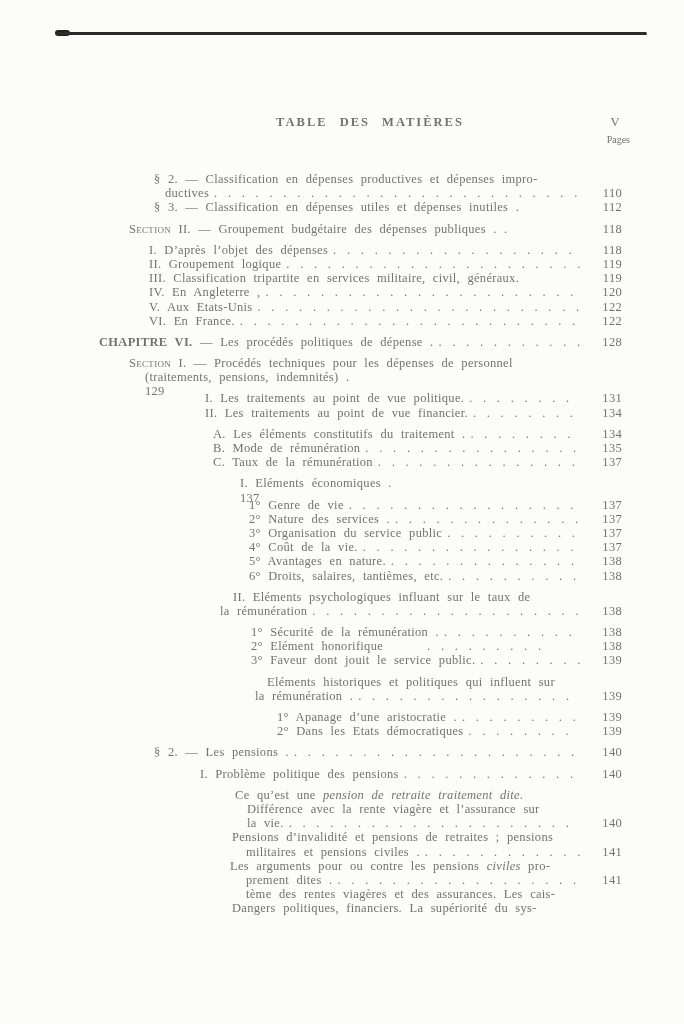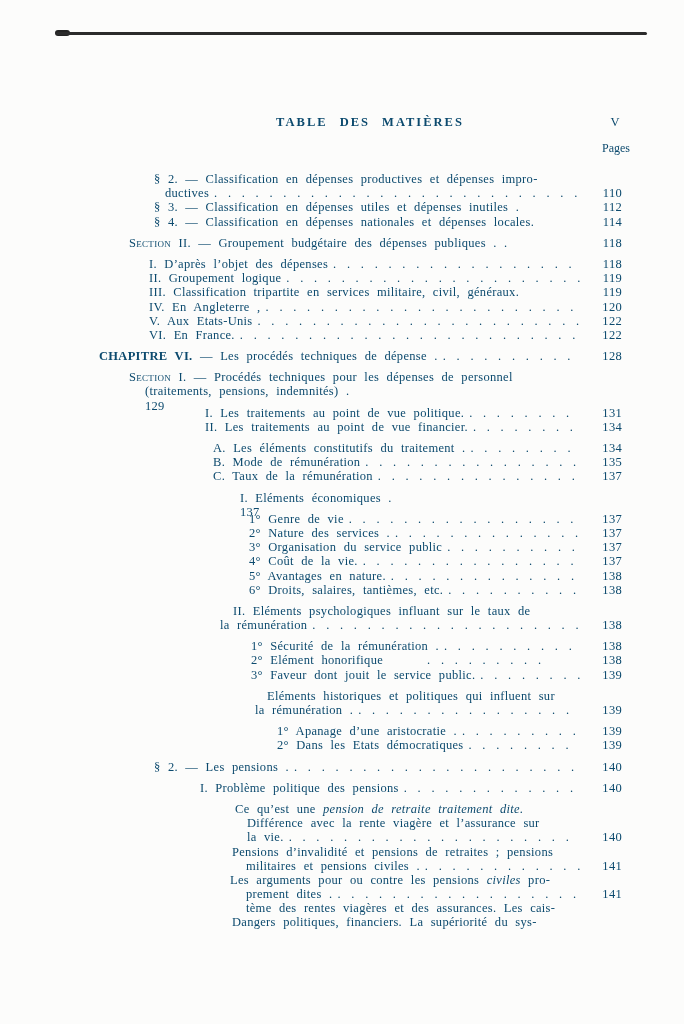--- a/index.html
+++ b/index.html
@@ -11,39 +11,39 @@
   .scan-line { position:absolute; left:56px; top:32px; width:591px; height:3px;
     background:#2b2b2b; border-radius:2px; }
   .scan-line-nub { position:absolute; left:55px; top:30px; width:15px; height:6px;
     background:#232323; border-radius:3px; }
   .hdr-title {
     position:absolute; top:115px; left:370px; transform:translateX(-50%);
     font-size:12.5px; font-weight:bold; letter-spacing:2px; word-spacing:7px;
     white-space:nowrap;
   }
   .hdr-folio { position:absolute; top:115px; right:64px; font-size:12.5px; letter-spacing:0.5px; }
-  .pages-label { position:absolute; top:141px; right:54px; font-size:12px; }
+  .pages-label { position:absolute; top:134px; right:54px; font-size:10px; }
   .toc { position:absolute; left:62px; right:62px; top:172px; }
   .row {
     display:flex; align-items:baseline;
     height:14.2px; line-height:14.2px; font-size:12.5px;
     letter-spacing:0.3px; word-spacing:4px; white-space:nowrap;margin-left:37px;
   }
   .row.gap { margin-top:7px; }
   .txt { flex:0 0 auto; }
   .txt .sc { font-variant:small-caps; }
   .txt .b  { font-weight:bold; }
   .txt .i  { font-style:italic; }
   .leader { flex:1 1 auto; overflow:hidden; margin:0 8px 0 5px; word-spacing:7px; }
   .num { flex:0 0 34px; text-align:right; }
 </style>
 </head>
 <body>
 
-<div class="page" style="background: rgb(252, 252, 251); color: #0c4a6e;">
+<div class="page" style="background: rgb(252, 252, 251); color: #737373;">
   <div class="scan-line-nub"></div>
   <div class="scan-line"></div>
   <div class="hdr-title">TABLE DES MATIÈRES</div>
   <div class="hdr-folio">V</div>
   <div class="pages-label">Pages</div>
   <div class="toc">
       <div class="row" style="padding-left: 55px;">
         <span class="txt"><span>§ 2. — Classification en dépenses productives et dépenses impro-</span></span>
         <span class="leader"></span>
         <span class="num"></span>
@@ -51,25 +51,20 @@
       <div class="row" style="padding-left: 66px;">
         <span class="txt"><span>ductives</span></span>
         <span class="leader">. . . . . . . . . . . . . . . . . . . . . . . . . . . . . . . . . . . . . . . . . . . . . .</span>
         <span class="num">110</span>
       </div>
       <div class="row" style="padding-left: 55px;">
         <span class="txt"><span>§ 3. — Classification en dépenses utiles et dépenses inutiles .</span></span>
         <span class="leader"></span>
         <span class="num">112</span>
       </div>
-      <div class="row" style="padding-left: 55px;">
-        <span class="txt"><span>§ 4. — Classification en dépenses nationales et dépenses locales.</span></span>
-        <span class="leader"></span>
-        <span class="num">114</span>
-      </div>
       <div class="row gap" style="padding-left: 30px;">
         <span class="txt"><span class="sc">Section</span><span> II. — Groupement budgétaire des dépenses publiques . .</span></span>
         <span class="leader"></span>
         <span class="num">118</span>
       </div>
       <div class="row gap" style="padding-left: 50px;">
         <span class="txt"><span>I. D’après l’objet des dépenses</span></span>
         <span class="leader">. . . . . . . . . . . . . . . . . . . . . . . . . . . . . . . . . . . . . . . . . . . . . .</span>
         <span class="num">118</span>
       </div>
@@ -92,21 +87,21 @@
         <span class="txt"><span>V. Aux Etats-Unis</span></span>
         <span class="leader">. . . . . . . . . . . . . . . . . . . . . . . . . . . . . . . . . . . . . . . . . . . . . .</span>
         <span class="num">122</span>
       </div>
       <div class="row" style="padding-left: 50px;">
         <span class="txt"><span>VI. En France.</span></span>
         <span class="leader">. . . . . . . . . . . . . . . . . . . . . . . . . . . . . . . . . . . . . . . . . . . . . .</span>
         <span class="num">122</span>
       </div>
       <div class="row gap" style="padding-left: 0px;">
-        <span class="txt"><span class="b">CHAPITRE VI. </span><span>— Les procédés techniques de dépense .</span></span>
+        <span class="txt"><span class="b">CHAPITRE VI. </span><span>— Les procédés politiques de dépense .</span></span>
         <span class="leader">. . . . . . . . . . . . . . . . . . . . . . . . . . . . . . . . . . . . . . . . . . . . . .</span>
         <span class="num">128</span>
       </div>
       <div class="row gap" style="padding-left: 30px;">
         <span class="txt"><span class="sc">Section</span><span> I. — Procédés techniques pour les dépenses de personnel</span></span>
         <span class="leader"></span>
         <span class="num"></span>
       </div>
       <div class="row" style="padding-left: 41px; flex-direction: column;">
         <span class="txt"><span>(traitements, pensions, indemnités) .</span></span>

